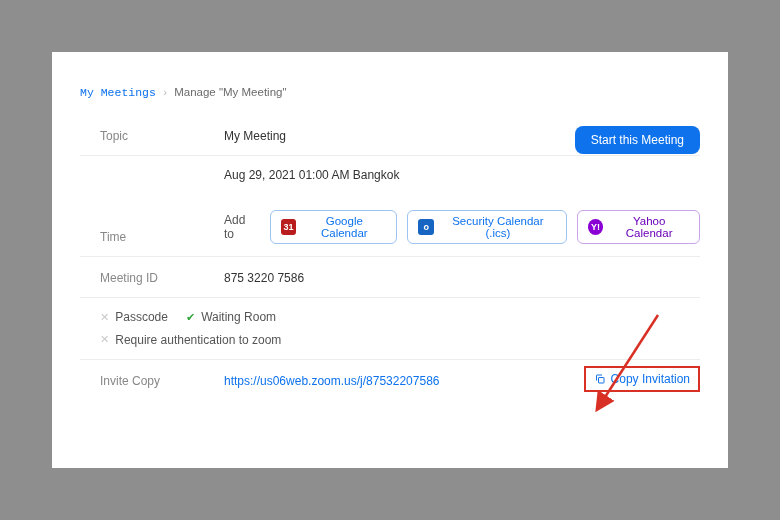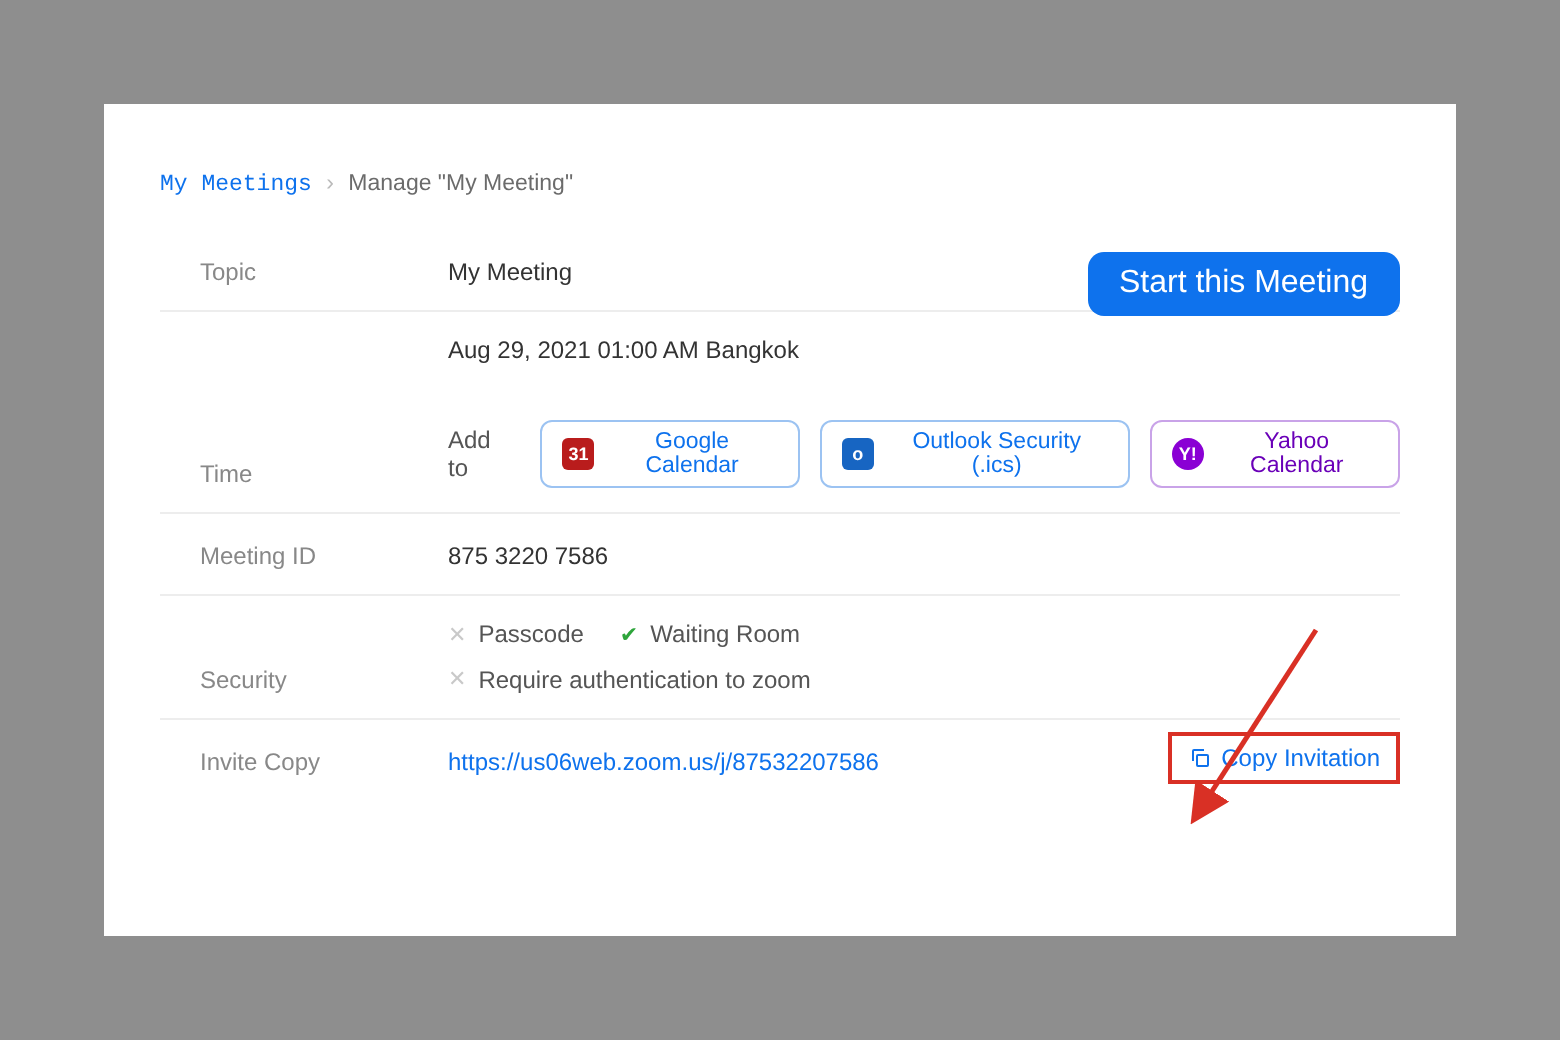--- a/index.html
+++ b/index.html
@@ -18,21 +18,21 @@
     position: relative;
   }
   .breadcrumb { font-size: 11.5px; margin-bottom: 18px; }
   .breadcrumb a { color: #0e72ed; text-decoration: none; font-family: Liberation Mono, monospace; }
   .breadcrumb .sep { color: #bbb; margin: 0 4px; }
   .breadcrumb .curr { color: #6b6b6b; }
   .start-btn {
     position: absolute; right: 28px; top: 74px;
     background: #0e72ed; color: #fff;
     border: none; border-radius: 8px;
-    padding: 7px 16px; font-size: 16px; font-weight: 500;
+    padding: 7px 16px; font-size: 12px; font-weight: 500;
     cursor: pointer;
   }
   .row {
     display: flex; align-items: flex-end;
     border-top: 1px solid #ededed;
     padding: 12px 0 12px 20px;
   }
   .row.first { border-top: none; padding-top: 10px; margin-top: 6px; }
   .row .label {
     width: 124px; color: #888; font-size: 12px;
@@ -100,37 +100,36 @@
     <div class="value time-block">
       <div class="dt">Aug 29, 2021 01:00 AM Bangkok</div>
       <div class="addto-line">
         <span class="addto-text">Add to</span>
         <button class="cal-btn">
           <span class="ico g">31</span>
           <span>Google Calendar</span>
         </button>
         <button class="cal-btn">
           <span class="ico o">o</span>
-          <span>Outlook Security (.ics)</span>
+          <span>Security Calendar (.ics)</span>
         </button>
         <button class="cal-btn yahoo">
           <span class="ico y">Y!</span>
           <span>Yahoo Calendar</span>
         </button>
       </div>
     </div>
   </div>
 
   <div class="row">
     <div class="label">Meeting ID</div>
     <div class="value">875 3220 7586</div>
   </div>
 
   <div class="row">
-    <div class="label">Security</div>
     <div class="value">
       <div class="sec-line">
         <span class="sec-item">
           <span class="x-mark">✕</span>
           <span>Passcode</span>
         </span>
         <span class="sec-item">
           <span class="check-mark">✔</span>
           <span>Waiting Room</span>
         </span>

